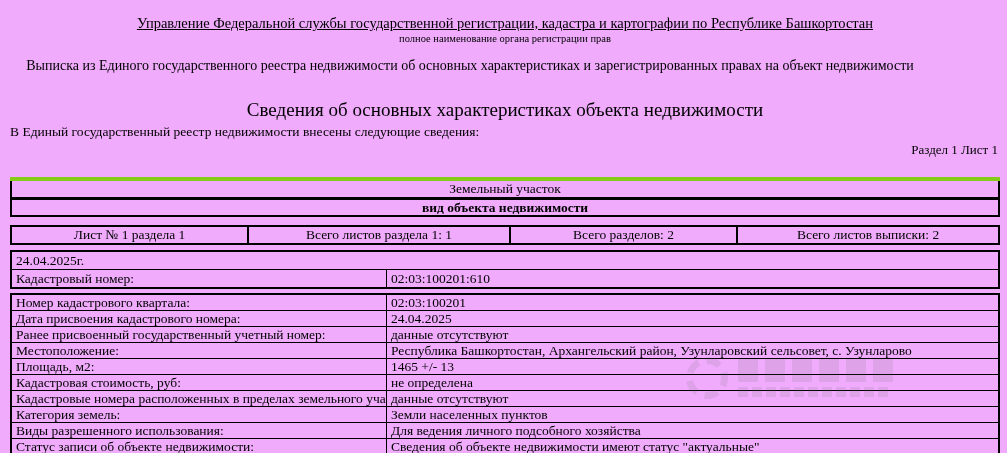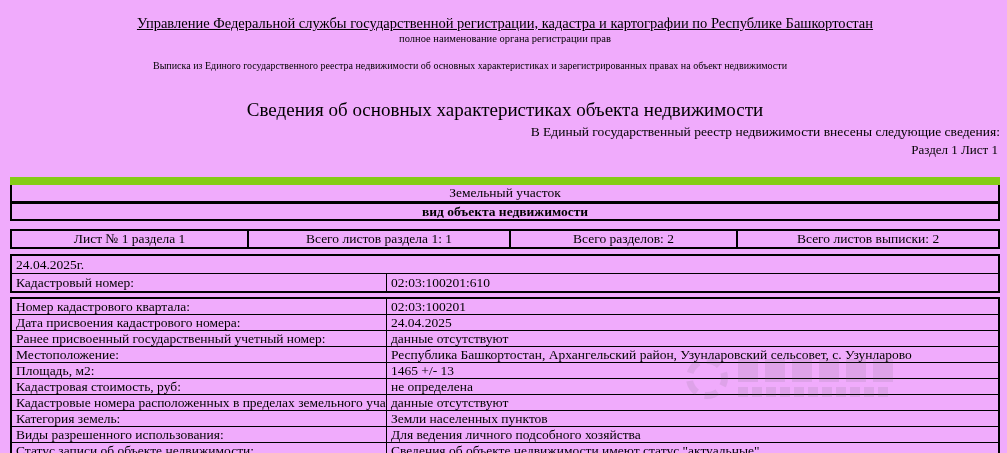--- a/index.html
+++ b/index.html
@@ -22,30 +22,30 @@
   }
   .org-caption {
     margin-top:1px;
     text-align:center;
     font-size:10.5px; line-height:13px;
   }
   .doc-title {
     margin-top:12px;
     margin-right:70px;
     text-align:center;
-    font-size:10px; line-height:17px;
+    font-size:14px; line-height:17px;
   }
   .section-title {
     margin-top:28px;
     text-align:center;
     font-size:19px; line-height:16px;
   }
   .intro {
     margin-top:6px;
-    text-align:right;
+    text-align:left;
     font-size:13.5px; line-height:16px;
   }
   .section-ref {
     margin-top:2px; margin-bottom:19px;
     text-align:right;
     font-size:13px; line-height:16px;
     padding-right:2px;
   }
 
   table.tbl {
@@ -60,21 +60,21 @@
     line-height:16px;
     vertical-align:top;
     overflow:hidden;
     white-space:nowrap;
   }
   td.center { text-align:center; }
 
   
   table.object-tbl { border:2px solid #000; }
   table.object-tbl td { border-left:2px solid #000; border-right:2px solid #000; }
-  table.object-tbl tr:first-child td { border-top:8px solid #84cc16; line-height:16px; }
+  table.object-tbl tr:first-child td { border-top:4px solid #84cc16; line-height:16px; }
   table.object-tbl tr:last-child td  { border-top:3px solid #000; border-bottom:2px solid #000; line-height:15px;font-weight:bold; }
 
   
   table.sheets-tbl { margin-top:8px; border:2px solid #a21caf; }
   table.sheets-tbl td { border:2px solid #000; line-height:16px; }
   col.sc1 { width:24%; } col.sc2 { width:26.5%; } col.sc3 { width:23%; } col.sc4 { width:26.5%; }
 
   
   table.date-tbl { margin-top:5px; border:2px solid #000; }
   table.date-tbl td { line-height:17px; }

